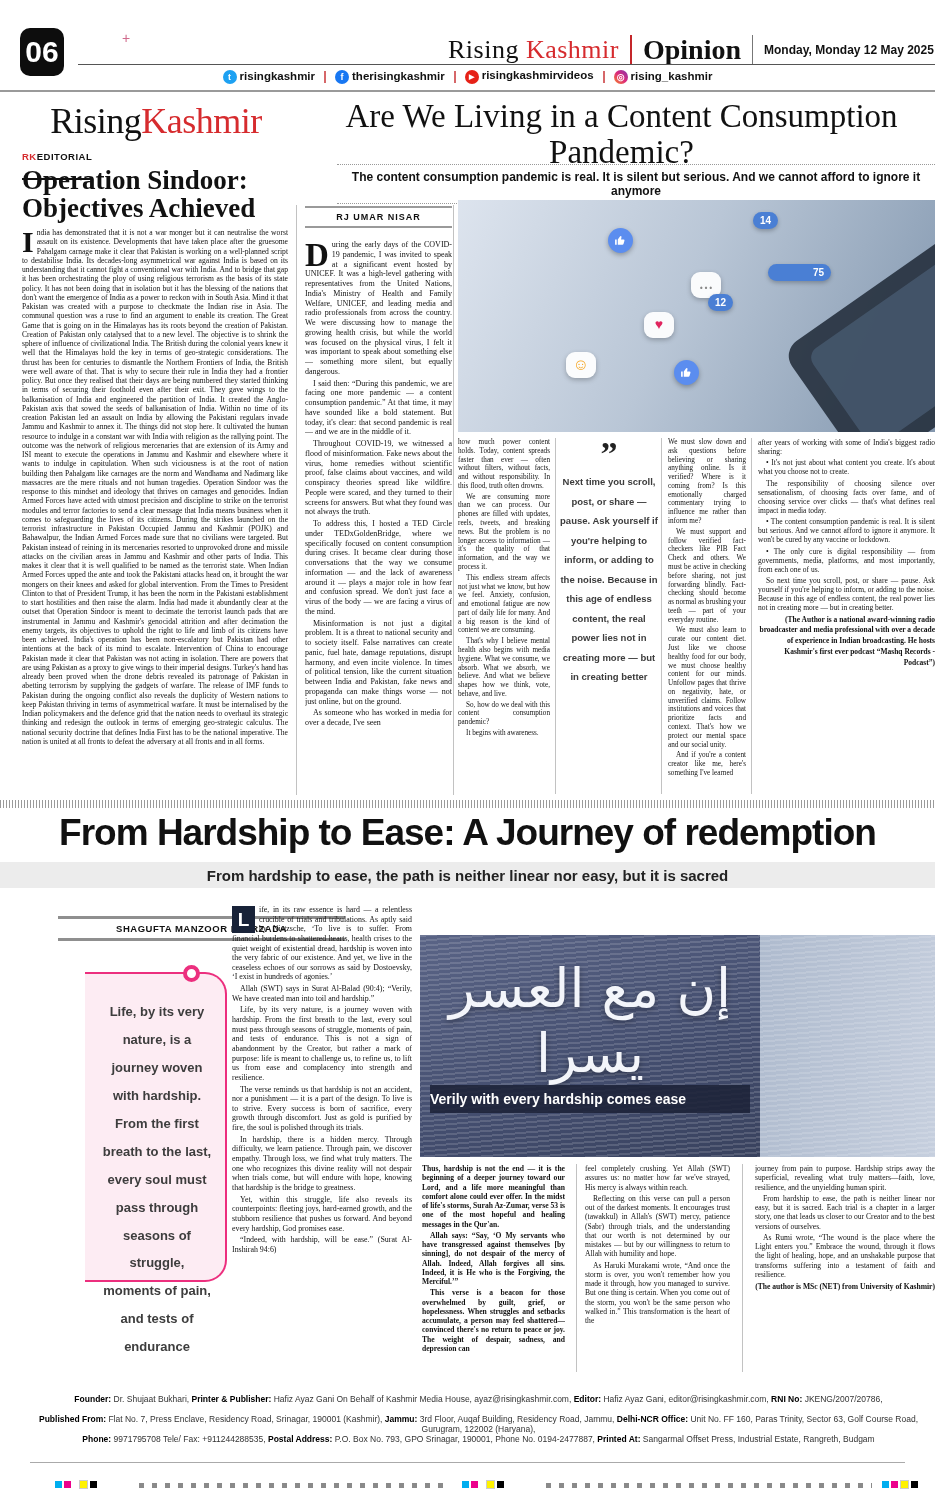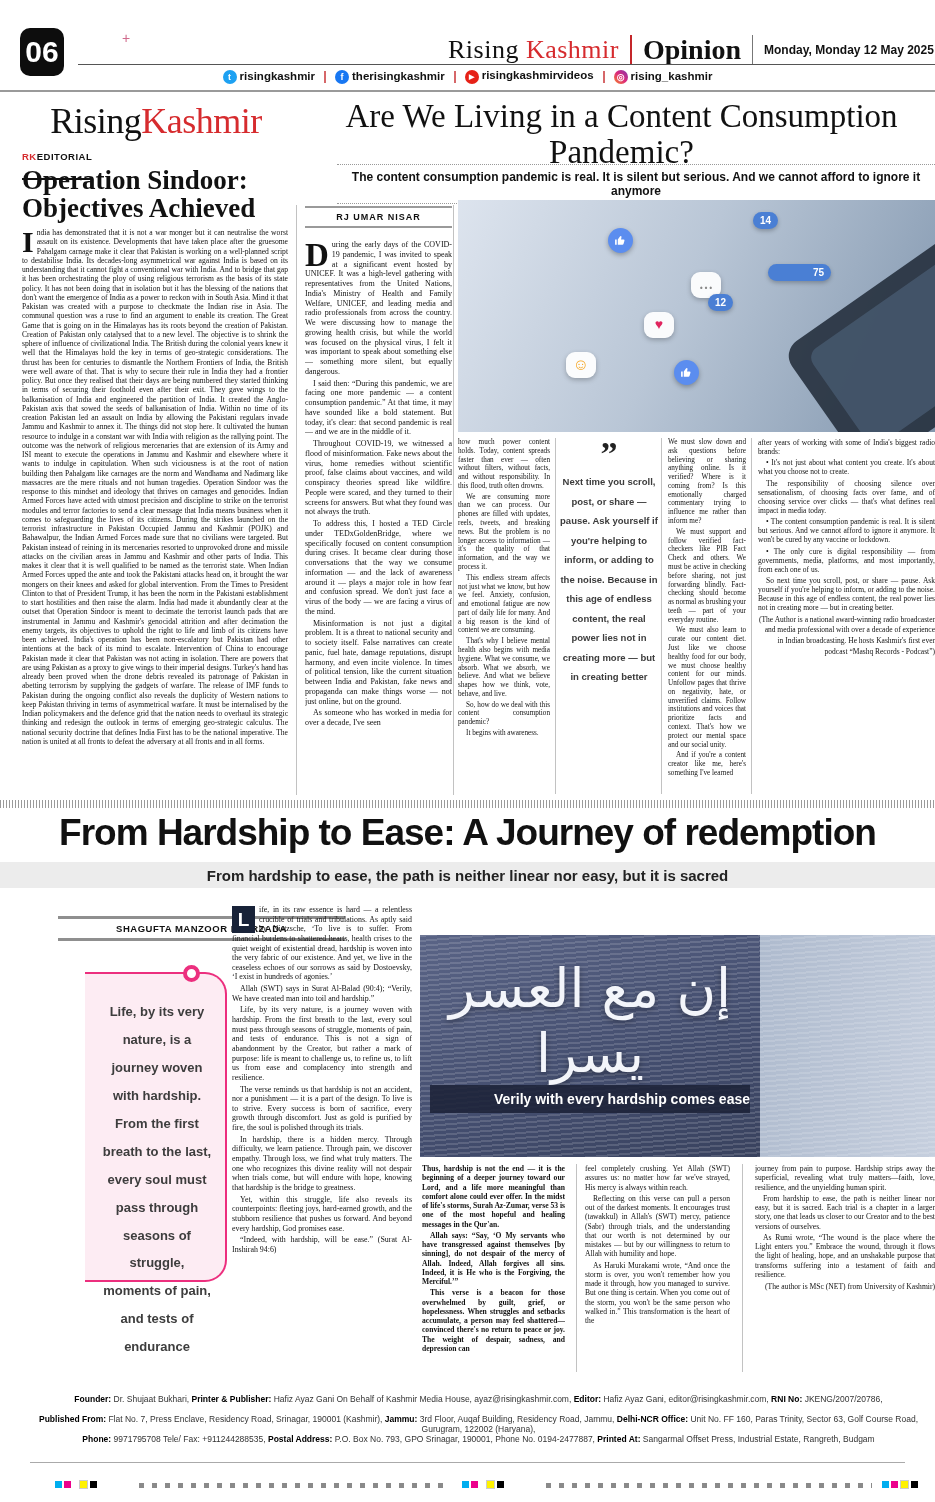--- a/index.html
+++ b/index.html
@@ -50,21 +50,21 @@
   #photo .screen{position:absolute;right:48px;top:48px;width:116px;height:196px;background:#45566b;border-radius:12px;
     transform:rotate(55deg);opacity:.9;}
   .bub{position:absolute;background:rgba(255,255,255,.93);border-radius:9px;width:30px;height:26px;
     display:flex;align-items:center;justify-content:center;font-size:14px;box-shadow:0 2px 5px rgba(0,0,0,.25);}
   .likec{position:absolute;width:25px;height:25px;border-radius:50%;background:#5b8def;
     display:flex;align-items:center;justify-content:center;box-shadow:0 2px 5px rgba(0,0,0,.3);}
   .cnt{position:absolute;background:#4a7fd4;color:#fff;border-radius:12px;font:bold 10px/17px "Liberation Sans",sans-serif;
     padding:0 7px;box-shadow:0 2px 4px rgba(0,0,0,.25);}
   #pquote{left:560px;top:444px;width:98px;text-align:center;font:bold 9.5px/2.05 "Liberation Sans",sans-serif;color:#3c3c3c;}
   #pquote .qm{display:block;font:bold 34px/0.6 "Liberation Serif",serif;color:#222;margin-bottom:8px;}
-  .anote{margin-top:8px;text-align:right;font-weight:normal;text-indent:0 !important;line-height:1.45;}
+  .anote{margin-top:8px;text-align:right;font-weight:bold;text-indent:0 !important;line-height:1.45;}
   
   #sepband{left:0;right:0;top:800px;height:8px;
     background:repeating-linear-gradient(90deg,#9a9a9a 0 1px,transparent 1px 3px);}
   
   #htitle{left:0;right:0;top:812px;text-align:center;font:bold 37px "Liberation Sans",sans-serif;letter-spacing:-1px;}
   #hstand{left:0;right:0;top:862px;height:26px;background:#ececec;display:flex;align-items:center;justify-content:center;
     font:bold 15px "Liberation Sans",sans-serif;color:#222;}
   #hbyline{left:58px;top:916px;width:287px;border-top:3px solid #8f8f8f;border-bottom:3px solid #8f8f8f;
     padding:4px 0;text-align:center;font:bold 9.5px "Liberation Sans",sans-serif;letter-spacing:.5px;}
   #pinkbox{left:85px;top:972px;width:140px;height:306px;background:#fdecf3;
@@ -74,21 +74,21 @@
   #pinkbox .ptext{padding:24px 10px 0 14px;text-align:center;font:bold 13px/2.15 "Liberation Sans",sans-serif;color:#3d3d3d;}
   #himg{left:420px;top:935px;width:515px;height:222px;overflow:hidden;
     background:linear-gradient(100deg,#93a2bd 0%,#aab7cb 55%,#c6cfde 100%);}
   #himg .tex{position:absolute;inset:0;
     background:repeating-linear-gradient(175deg,rgba(255,255,255,.14) 0 2px,transparent 2px 5px);}
   #himg .dark{position:absolute;left:0;top:0;width:340px;height:100%;
     background:linear-gradient(160deg,#5a6486 0%,#434d6e 60%,#39425e 100%);}
   #himg .arabic{position:absolute;left:0;top:22px;width:340px;text-align:center;color:#f3f5fa;
     font:54px/1.2 "DejaVu Sans",sans-serif;direction:rtl;text-shadow:0 2px 6px rgba(0,0,0,.35);}
   #himg .cap{position:absolute;left:10px;top:150px;width:320px;background:rgba(28,34,56,.88);color:#fff;
-    text-align:right;font:bold 14px/2 "Liberation Sans",sans-serif;}
+    text-align:left;font:bold 14px/2 "Liberation Sans",sans-serif;}
   
   .fline{left:0;right:0;text-align:center;font:8.5px "Liberation Sans",sans-serif;color:#333;margin-left:22px;}
   .fline b{color:#000;}
   #frule{left:30px;right:30px;top:1462px;height:1px;background:#aaa;}
   .sq{width:7px;height:7px;display:inline-block;margin-right:2px;}
   .sq.c{background:#00aeef;} .sq.m{background:#ec008c;} .sq.y{background:#fff200;border:.5px solid #ccc;} .sq.k{background:#000;}
   .dashrow{position:absolute;top:1483px;height:5px;
     background:repeating-linear-gradient(90deg,transparent 0 4px,#8a8a8a 4px 9px,transparent 9px 13px);}
   .markgrp{position:absolute;top:1480px;display:flex;align-items:center;}
 </style>
@@ -188,21 +188,21 @@
 
 <div class="col" style="left:668px;top:438px;width:78px;height:356px;font-size:7.2px;">
   <p class="first">We must slow down and ask questions before believing or sharing anything online. Is it verified? Where is it coming from? Is this emotionally charged commentary trying to influence me rather than inform me?</p>
   <p>We must support and follow verified fact-checkers like PIB Fact Check and others. We must be active in checking before sharing, not just forwarding blindly. Fact-checking should become as normal as brushing your teeth — part of your everyday routine.</p>
   <p>We must also learn to curate our content diet. Just like we choose healthy food for our body, we must choose healthy content for our minds. Unfollow pages that thrive on negativity, hate, or unverified claims. Follow institutions and voices that prioritize facts and context. That's how we protect our mental space and our social unity.</p>
   <p>And if you're a content creator like me, here's something I've learned</p>
 </div>
 <div class="vrule" style="left:751px;top:438px;height:356px;"></div>
 
 <div class="col" style="left:758px;top:438px;width:177px;height:356px;font-size:7.5px;">
-  <p class="first">after years of working with some of India's biggest radio brands:</p>
+  <p class="first">after years of working with some of India's biggest radio sharing:</p>
   <p>•  It's not just about what content you create. It's about what you choose not to create.</p>
   <p>The responsibility of choosing silence over sensationalism, of choosing facts over fame, and of choosing service over clicks — that's what defines real impact in media today.</p>
   <p>•  The content consumption pandemic is real. It is silent but serious. And we cannot afford to ignore it anymore. It won't be cured by any vaccine or lockdown.</p>
   <p>•  The only cure is digital responsibility — from governments, media, platforms, and most importantly, from each one of us.</p>
   <p>So next time you scroll, post, or share — pause. Ask yourself if you're helping to inform, or adding to the noise. Because in this age of endless content, the real power lies not in creating more — but in creating better.</p>
   <p class="anote">(The Author is a national award-winning radio broadcaster and media professional with over a decade of experience in Indian broadcasting. He hosts Kashmir's first ever podcast “Mashq Records - Podcast”)</p>
 </div>
 
 <div class="abs" id="sepband"></div>
 

